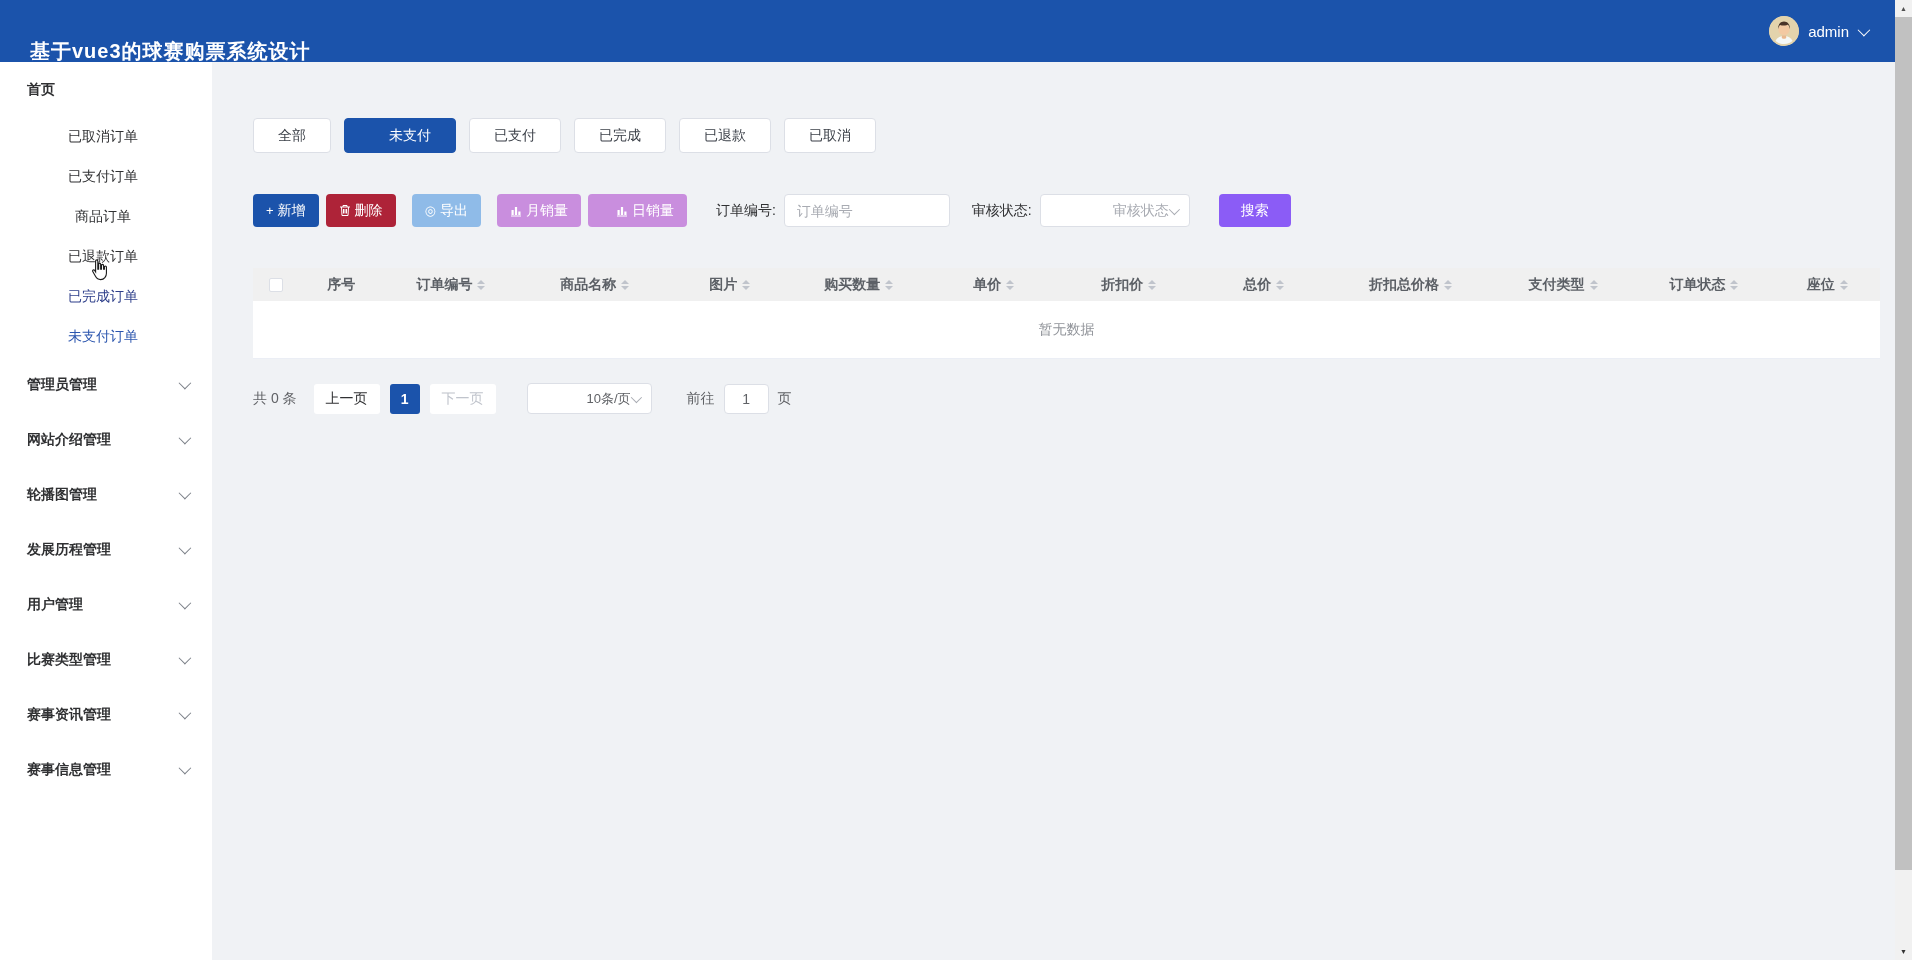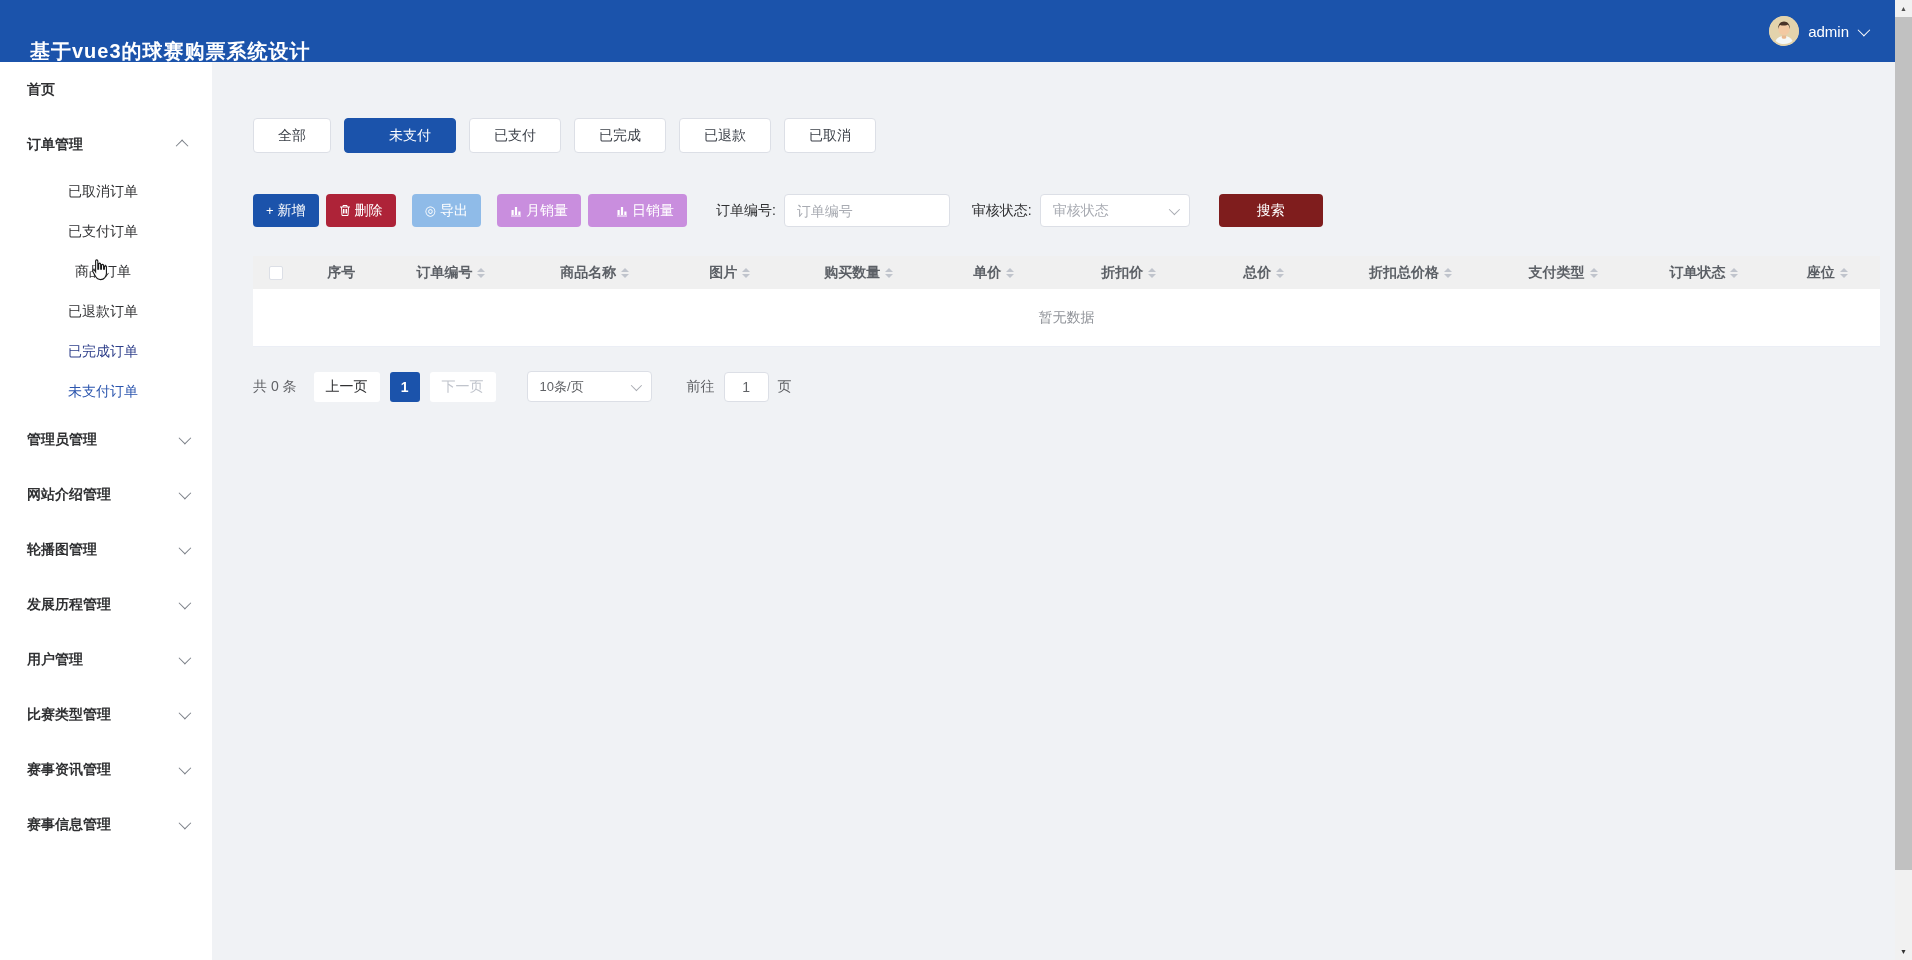--- a/index.html
+++ b/index.html
@@ -46,29 +46,29 @@
   .btn-exp { background:#8fbbe8; margin-left:9px; }
   .btn-month { background:#c98ede; margin-left:9px; }
   .btn-day { background:#c98ede;padding-left:28px; }
   .tb-ico { font-size:13px; line-height:1; display:inline-flex; align-items:center; }
 
   .search-label { margin-left:22px; margin-right:8px; font-size:14px; color:#303133; white-space:nowrap; }
   .inp { height:33px; border:1px solid #dcdfe6; border-radius:4px; background:#fff; padding:0 12px;
     font-size:14px; color:#606266; width:166px; font-family:inherit; }
   .inp::placeholder { color:#a8abb2; }
   .sel { height:33px; width:150px; border:1px solid #dcdfe6; border-radius:4px; background:#fff;
-    display:flex; align-items:center; justify-content:space-between; padding:0 12px; cursor:pointer; }
+    display:flex; align-items:center; justify-content:flex-end; padding:0 12px; cursor:pointer; }
   .sel .ph { color:#a8abb2; font-size:14px; }
   .sel .chev-g { width:8px; height:8px; border-right:1.3px solid #a8abb2; border-bottom:1.3px solid #a8abb2;
     transform:rotate(45deg) translateY(-2px); }
-  .btn-search { margin-left:29px; height:33px; padding:0 38px; background:#7f1d1d; color:#fff;
+  .btn-search { margin-left:29px; height:33px; padding:0 22px; background:#8b5cf6; color:#fff;
     border:none; border-radius:4px; font-size:14px; cursor:pointer; font-family:inherit; }
 
   
-  .table { margin-top:29px; width:1627px; background:#fff; }
+  .table { margin-top:41px; width:1627px; background:#fff; }
   .thead { display:flex; align-items:center; background:#f0f0f0; height:33px; }
   .th { display:flex; align-items:center; justify-content:center; gap:5px; font-weight:bold;
     color:#5c6066; font-size:14px; }
   .th-check { width:46px; flex:0 0 auto; display:flex; align-items:center; justify-content:center; }
   .checkbox { width:14px; height:14px; border:1px solid #dcdfe6; border-radius:2px; background:#fff; cursor:pointer; }
   .sortc { display:inline-flex; flex-direction:column; gap:2px; cursor:pointer; }
   .sortc i { display:block; width:0; height:0; border:4px solid transparent; }
   .sortc .up { border-bottom-color:#c0c4cc; border-top:none; }
   .sortc .dn { border-top-color:#c0c4cc; border-bottom:none; }
   .tbody-empty { height:58px; display:flex; align-items:center; justify-content:center;
@@ -113,24 +113,20 @@
     </div>
     <span>admin</span>
     <span class="chev"></span>
   </div>
 </div>
 
 <nav class="sidebar">
   <div class="side-top">
     <span>首页</span>
   </div>
-  <div class="side-top">
-    <span>订单管理</span>
-    <span class="arrow up"></span>
-  </div>
   <div class="side-sub">
     <span>已取消订单</span>
   </div>
   <div class="side-sub">
     <span>已支付订单</span>
   </div>
   <div class="side-sub" style="padding-left:75px;">
     <span>商品订单</span>
   </div>
   <div class="side-sub">

